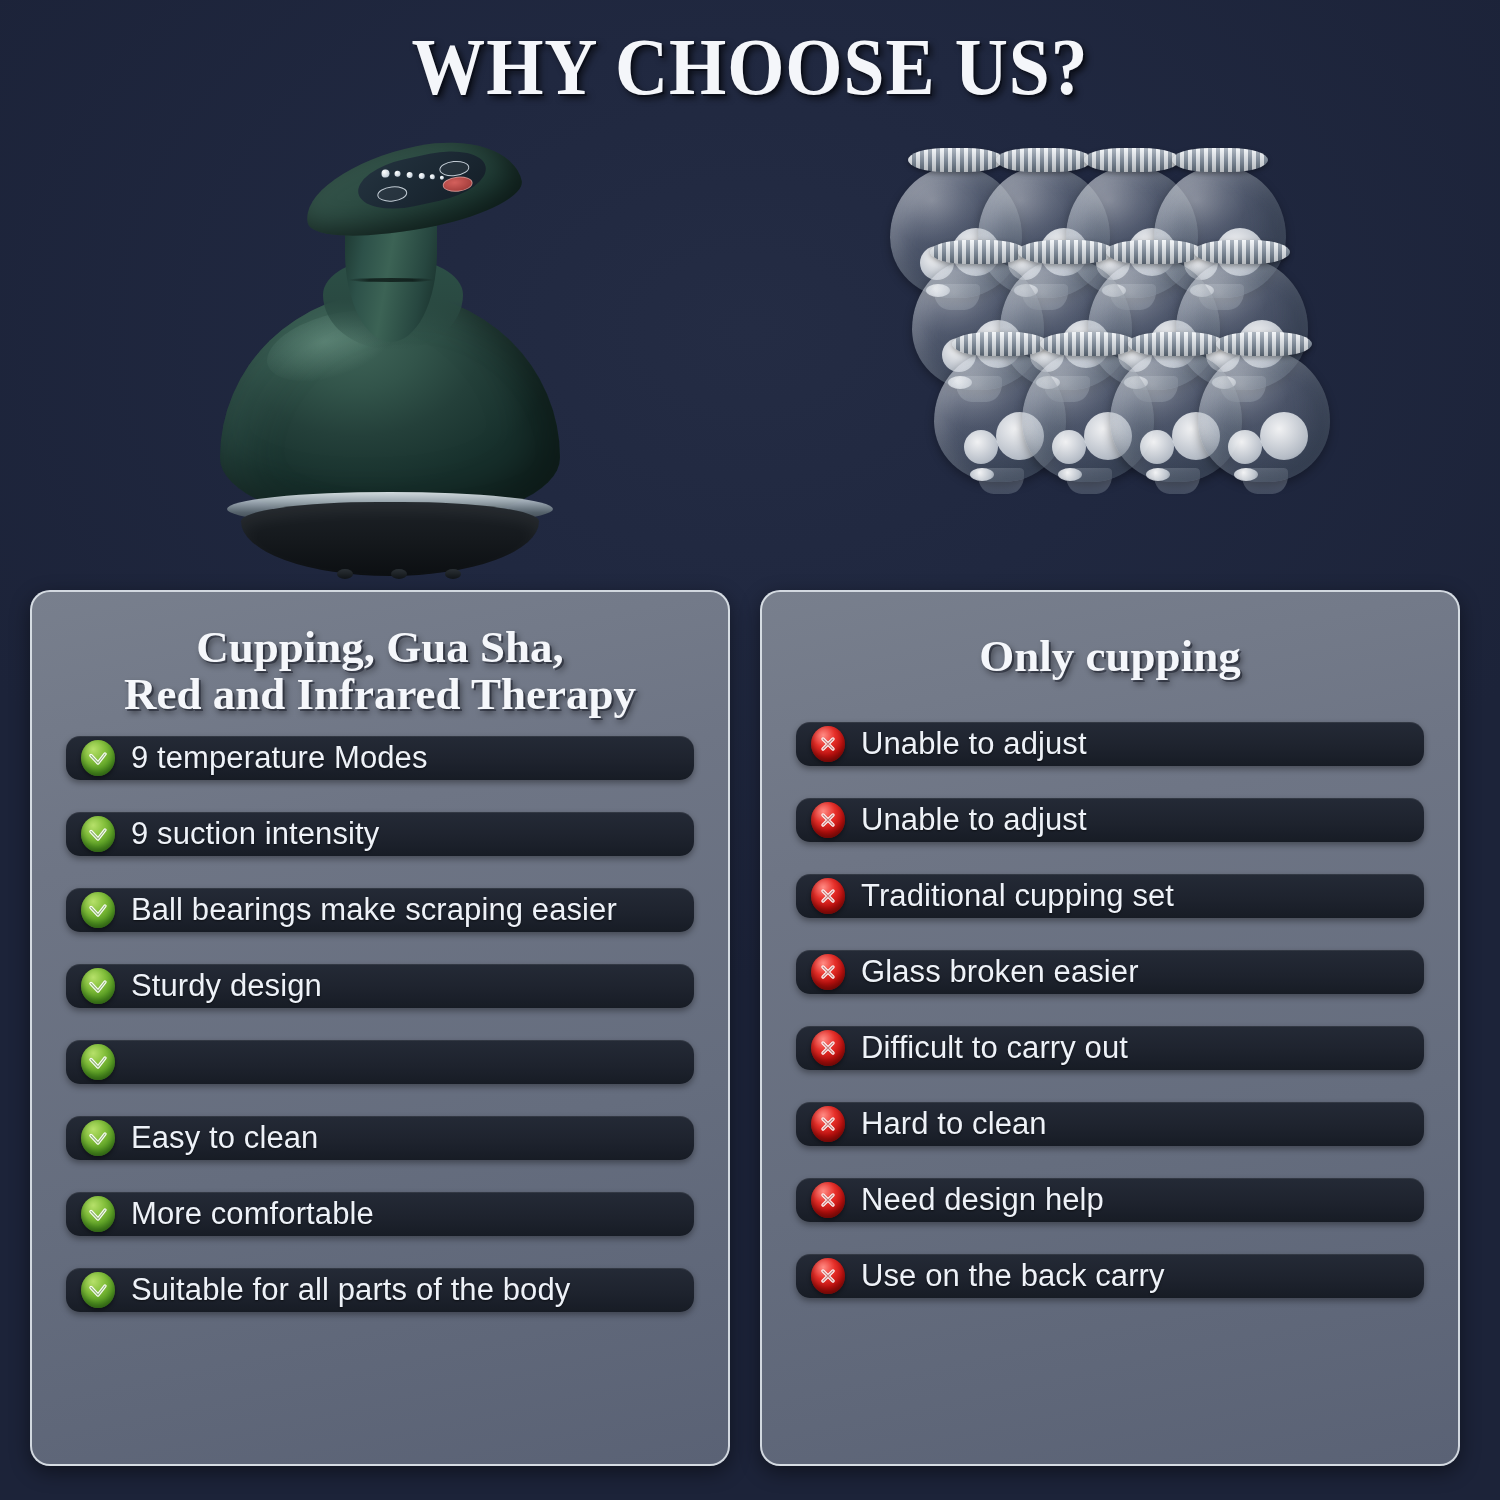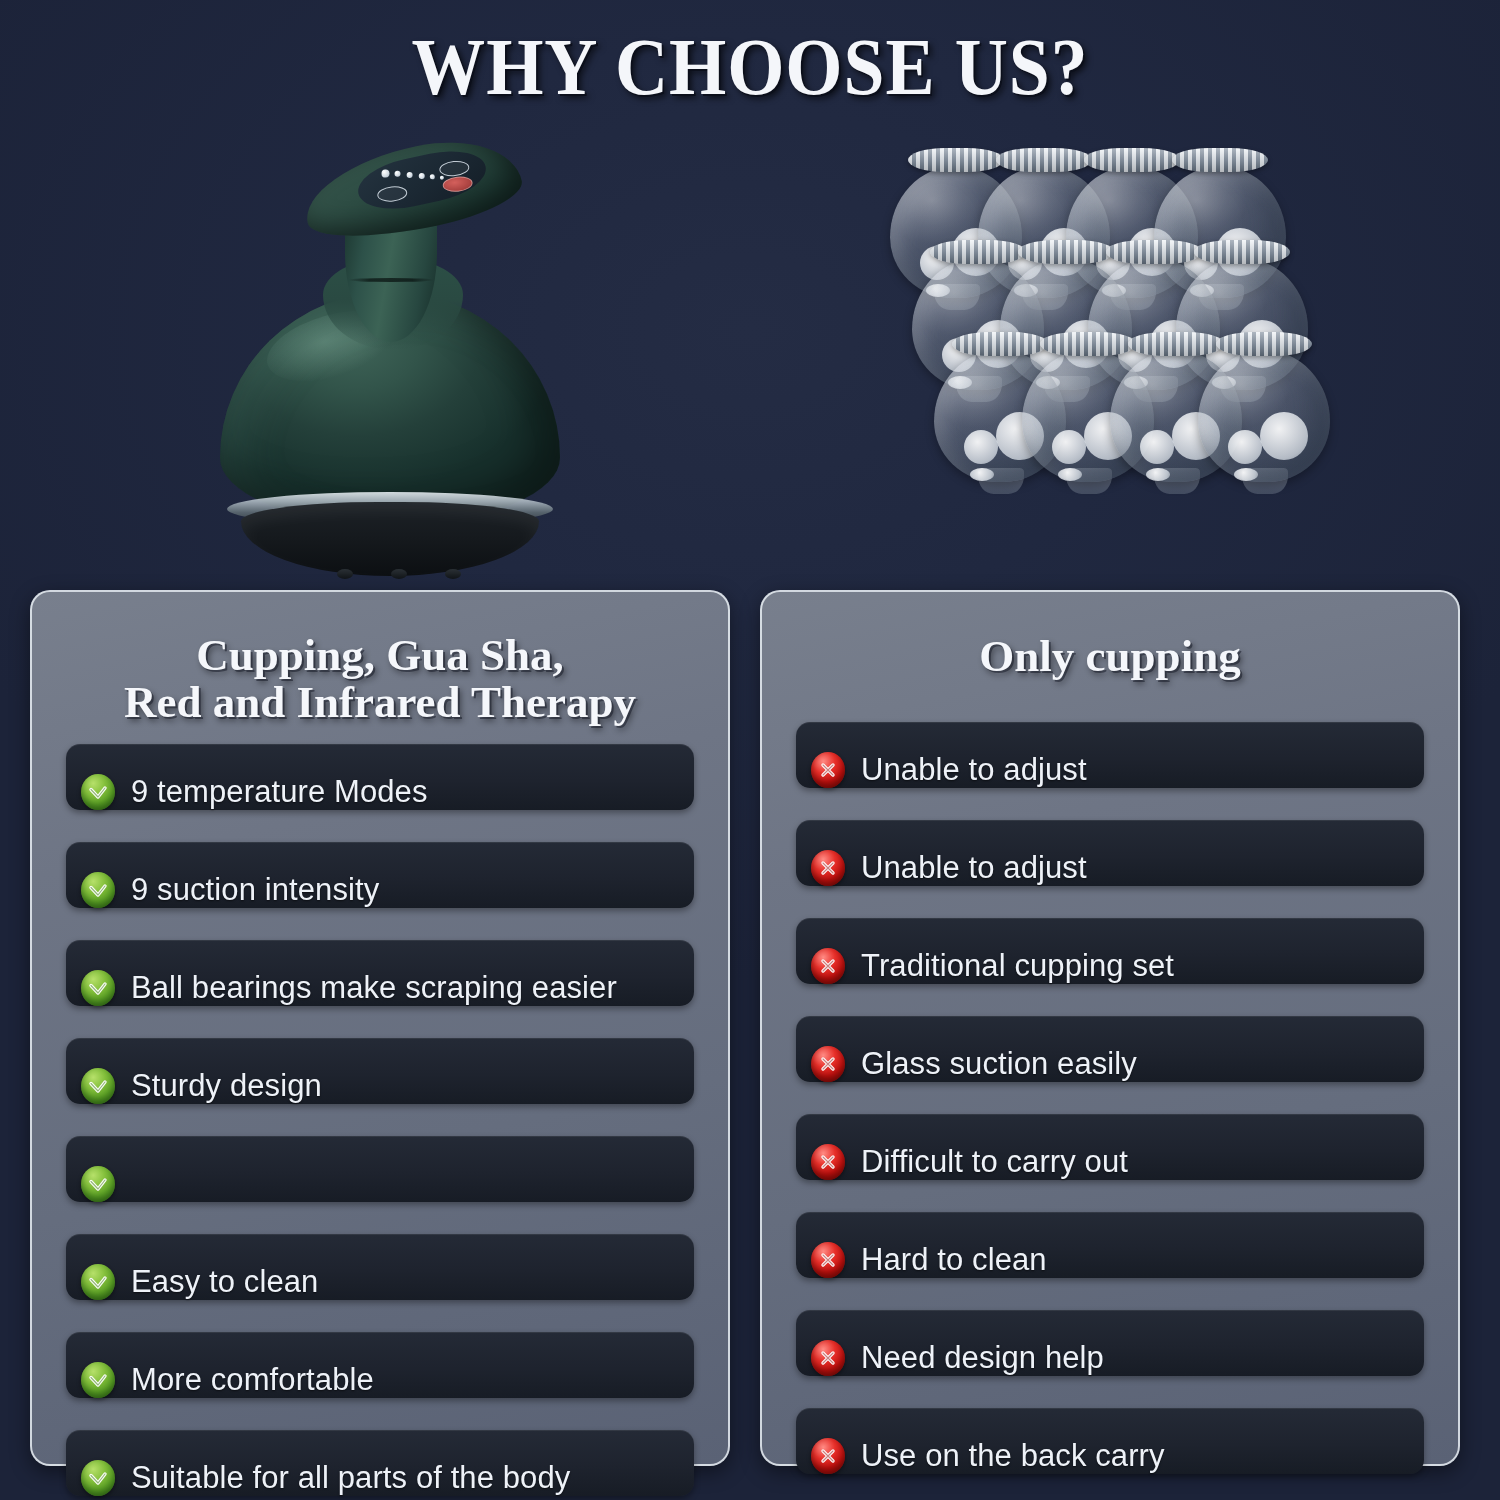--- a/index.html
+++ b/index.html
@@ -171,30 +171,30 @@
   .panel.right { left:760px; width:700px; }
 
   .panel-head {
     text-align:center;
     font-family:"Liberation Serif", serif;
     font-weight:bold;
     color:#f5f7fb;
     text-shadow: 2px 2px 0 rgba(25,30,42,.55), 3px 4px 6px rgba(0,0,0,.45);
     line-height:1.04;
   }
-  .panel.left .panel-head  { font-size:45px; padding-top:40px; }
+  .panel.left .panel-head  { font-size:45px; padding-top:32px; }
   .panel.right .panel-head { font-size:45px; padding-top:41px; }
   .panel-head .l2 { display:block; }
 
   .rows { margin-top:18px; }
   .panel.right .rows { margin-top:42px; }
 
   .row {
-    display:flex; align-items:flex-end;
-    height:66px;
+    display:flex; align-items:center;
+    height:44px;
     margin:0 18px 32px 18px;
     padding-left:15px;
     border-radius:14px;
     background:linear-gradient(180deg,#242a36 0%,#1e232e 55%,#171c25 100%);
     box-shadow: inset 0 1px 0 rgba(255,255,255,.07), 0 3px 6px rgba(0,0,0,.35);
   }
   .row:last-child { margin-bottom:16px; }
 
   .badge {
     flex:0 0 auto;
@@ -481,21 +481,21 @@
         </span>
         <span class="row-label">Traditional cupping set</span>
       </div>
       <div class="row">
         <span class="badge no">
           <svg width="20" height="20" viewBox="0 0 20 20" aria-hidden="true">
             <path d="M5 5 L15 15 M15 5 L5 15" fill="none" stroke="#ffffff" stroke-width="3.4" stroke-linecap="round" opacity="0.95"></path>
             <path d="M5 5 L15 15 M15 5 L5 15" fill="none" stroke="#8d0e0c" stroke-width="1.1" stroke-linecap="round" opacity="0.5"></path>
           </svg>
         </span>
-        <span class="row-label">Glass suction easily</span>
+        <span class="row-label">Glass broken easier</span>
       </div>
       <div class="row">
         <span class="badge no">
           <svg width="20" height="20" viewBox="0 0 20 20" aria-hidden="true">
             <path d="M5 5 L15 15 M15 5 L5 15" fill="none" stroke="#ffffff" stroke-width="3.4" stroke-linecap="round" opacity="0.95"></path>
             <path d="M5 5 L15 15 M15 5 L5 15" fill="none" stroke="#8d0e0c" stroke-width="1.1" stroke-linecap="round" opacity="0.5"></path>
           </svg>
         </span>
         <span class="row-label">Difficult to carry out</span>
       </div>

